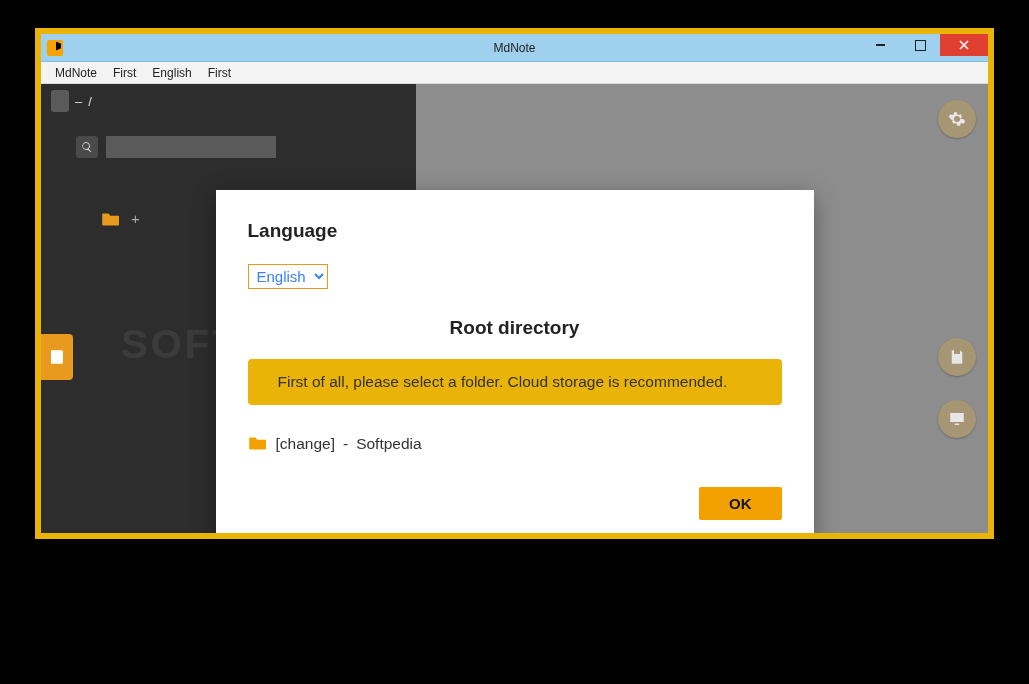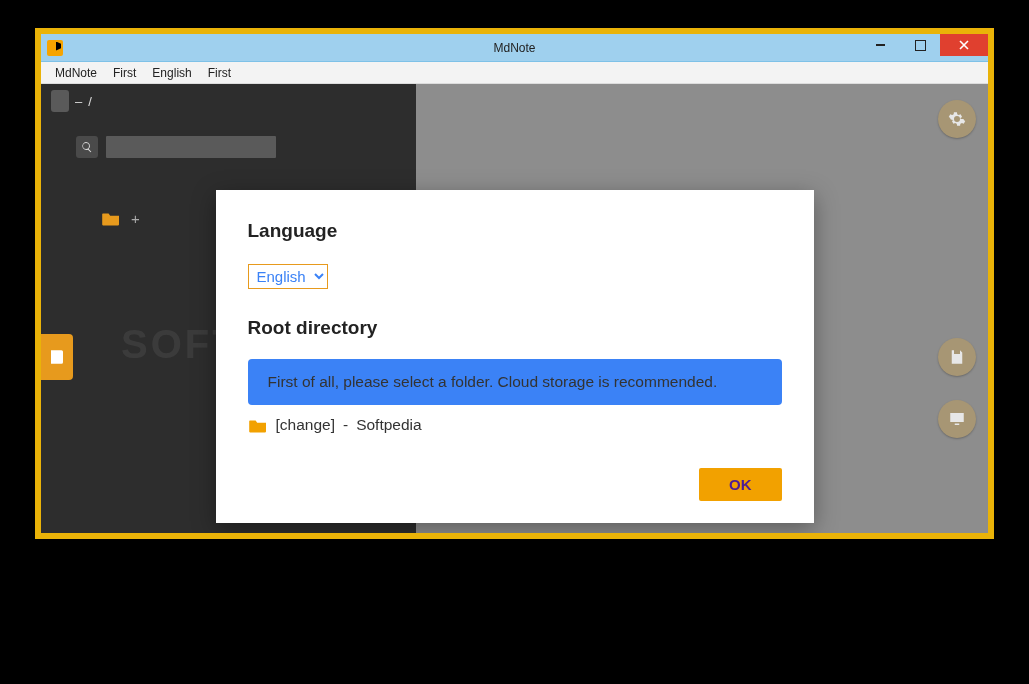--- a/index.html
+++ b/index.html
@@ -100,37 +100,37 @@
     display:flex; align-items:flex-start; justify-content:center;
     pointer-events:none;
   }
   .modal{
     pointer-events:auto;
     margin-top:106px;
     width:598px; background:#fff; box-shadow:0 6px 22px rgba(0,0,0,0.35);
     padding:30px 32px 22px 32px; position:relative;
   }
   .modal h2{ font-size:19px; font-weight:700; color:#222; margin-bottom:22px;}
-  .modal h2.root{ margin-top:28px; margin-bottom:20px;}
+  .modal h2.root{ margin-top:28px; margin-bottom:20px;text-align:center;}
   .lang-select{
     border:1px solid #e79a1d; padding:2px 4px; font-size:15px; background:#fff;
     min-width:80px; color:#3b82f6;
   }
   .info-box{
-    background:#3b82f6; border-radius:4px; padding:14px 20px; font-size:15.5px;
+    background:#eab308; border-radius:4px; padding:14px 30px; font-size:15.5px;
     color:#333; margin-top:6px;
   }
   .change-row{
-    display:flex; align-items:flex-end; gap:8px; margin-top:11px; font-size:15.5px; color:#333;
+    display:flex; align-items:flex-start; gap:8px; margin-top:30px; font-size:15.5px; color:#333;
   }
   .change-row .folder-icon svg{ fill:#f2a100;}
   .change-link{ color:#333;}
   .ok-btn{
     position:relative; float:right; margin-top:34px;
-    background:#f2a100; color:#4c1d95; border:none; padding:8px 30px;
+    background:#f2a100; color:#0f172a; border:none; padding:8px 30px;
     font-size:15px; font-weight:600; cursor:pointer; border-radius:2px;
   }
   .modal::after{ content:""; display:block; clear:both;}
 </style>
 </head>
 <body>
 
 <div class="black-frame">
   <div class="window">
 

